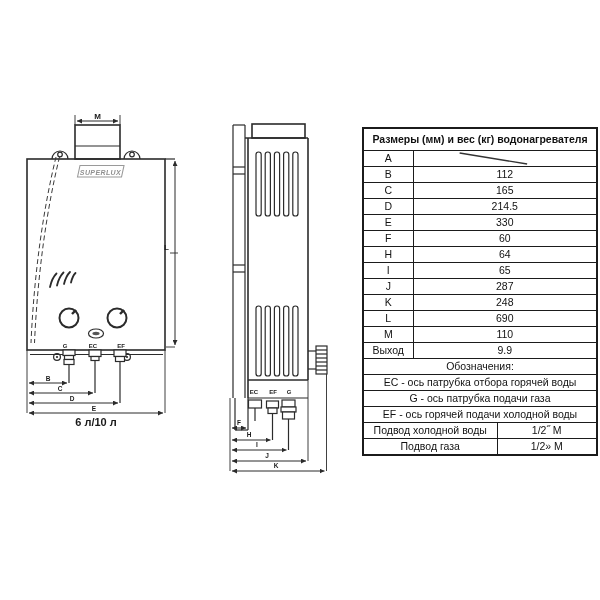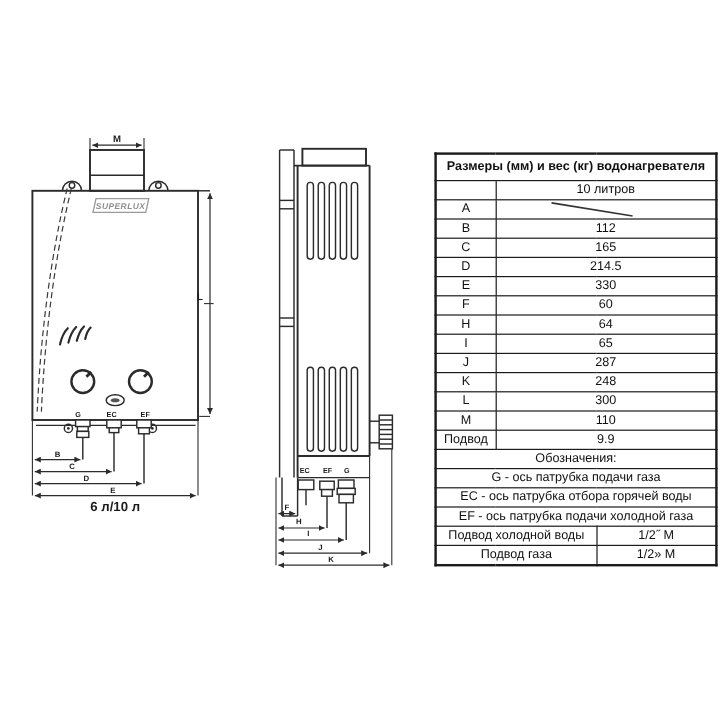--- a/index.html
+++ b/index.html
@@ -254,24 +254,20 @@
     <colgroup>
         <col style="width:50px">
         <col style="width:84px">
         <col style="width:100px">
       </colgroup>
     <tbody>
       <tr>
         <td class="t-title" colspan="3">Размеры (мм) и вес (кг) водонагревателя</td>
       </tr>
       <tr>
-        <td></td>
-        <td colspan="2">10 литров</td>
-      </tr>
-      <tr>
         <td>A</td>
         <td colspan="2" class="a-cell">
           <svg viewBox="0 0 100 15" preserveAspectRatio="none">
             <line x1="25" y1="2" x2="62" y2="13" stroke="#333" stroke-width="1.4" vector-effect="non-scaling-stroke"></line>
           </svg>
         </td>
       </tr>
       <tr>
           <td>B</td>
           <td colspan="2">112</td>
@@ -303,42 +299,42 @@
       <tr>
           <td>J</td>
           <td colspan="2">287</td>
         </tr>
       <tr>
           <td>K</td>
           <td colspan="2">248</td>
         </tr>
       <tr>
           <td>L</td>
-          <td colspan="2">300</td>
+          <td colspan="2">690</td>
         </tr>
       <tr>
           <td>M</td>
           <td colspan="2">110</td>
         </tr>
       <tr>
-          <td>Подвод</td>
+          <td>Выход</td>
           <td colspan="2">9.9</td>
         </tr>
 
       <tr>
         <td colspan="3">Обозначения:</td>
       </tr>
       <tr>
+          <td colspan="3">EC - ось патрубка отбора горячей воды</td>
+        </tr>
+      <tr>
           <td colspan="3">G - ось патрубка подачи газа</td>
         </tr>
       <tr>
-          <td colspan="3">EC - ось патрубка отбора горячей воды</td>
-        </tr>
-      <tr>
-          <td colspan="3">EF - ось патрубка подачи холодной газа</td>
+          <td colspan="3">EF - ось горячей подачи холодной воды</td>
         </tr>
 
       <tr>
         <td colspan="2">Подвод холодной воды</td>
         <td>1/2˝ M</td>
       </tr>
       <tr>
         <td colspan="2">Подвод газа</td>
         <td>1/2» M</td>
       </tr>

